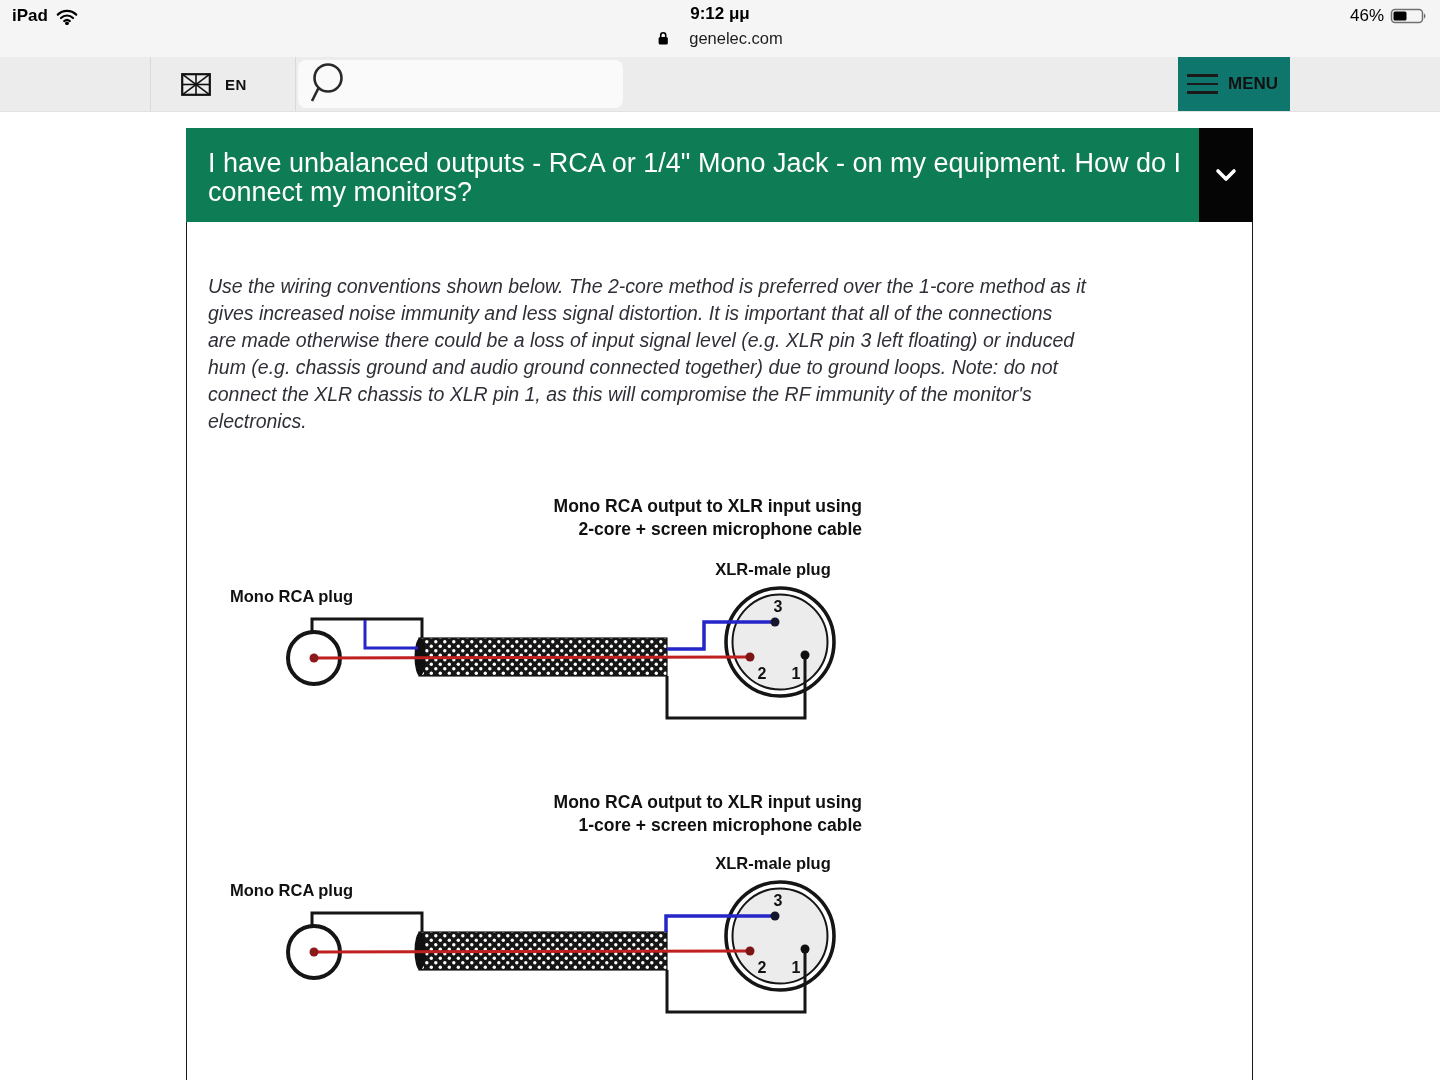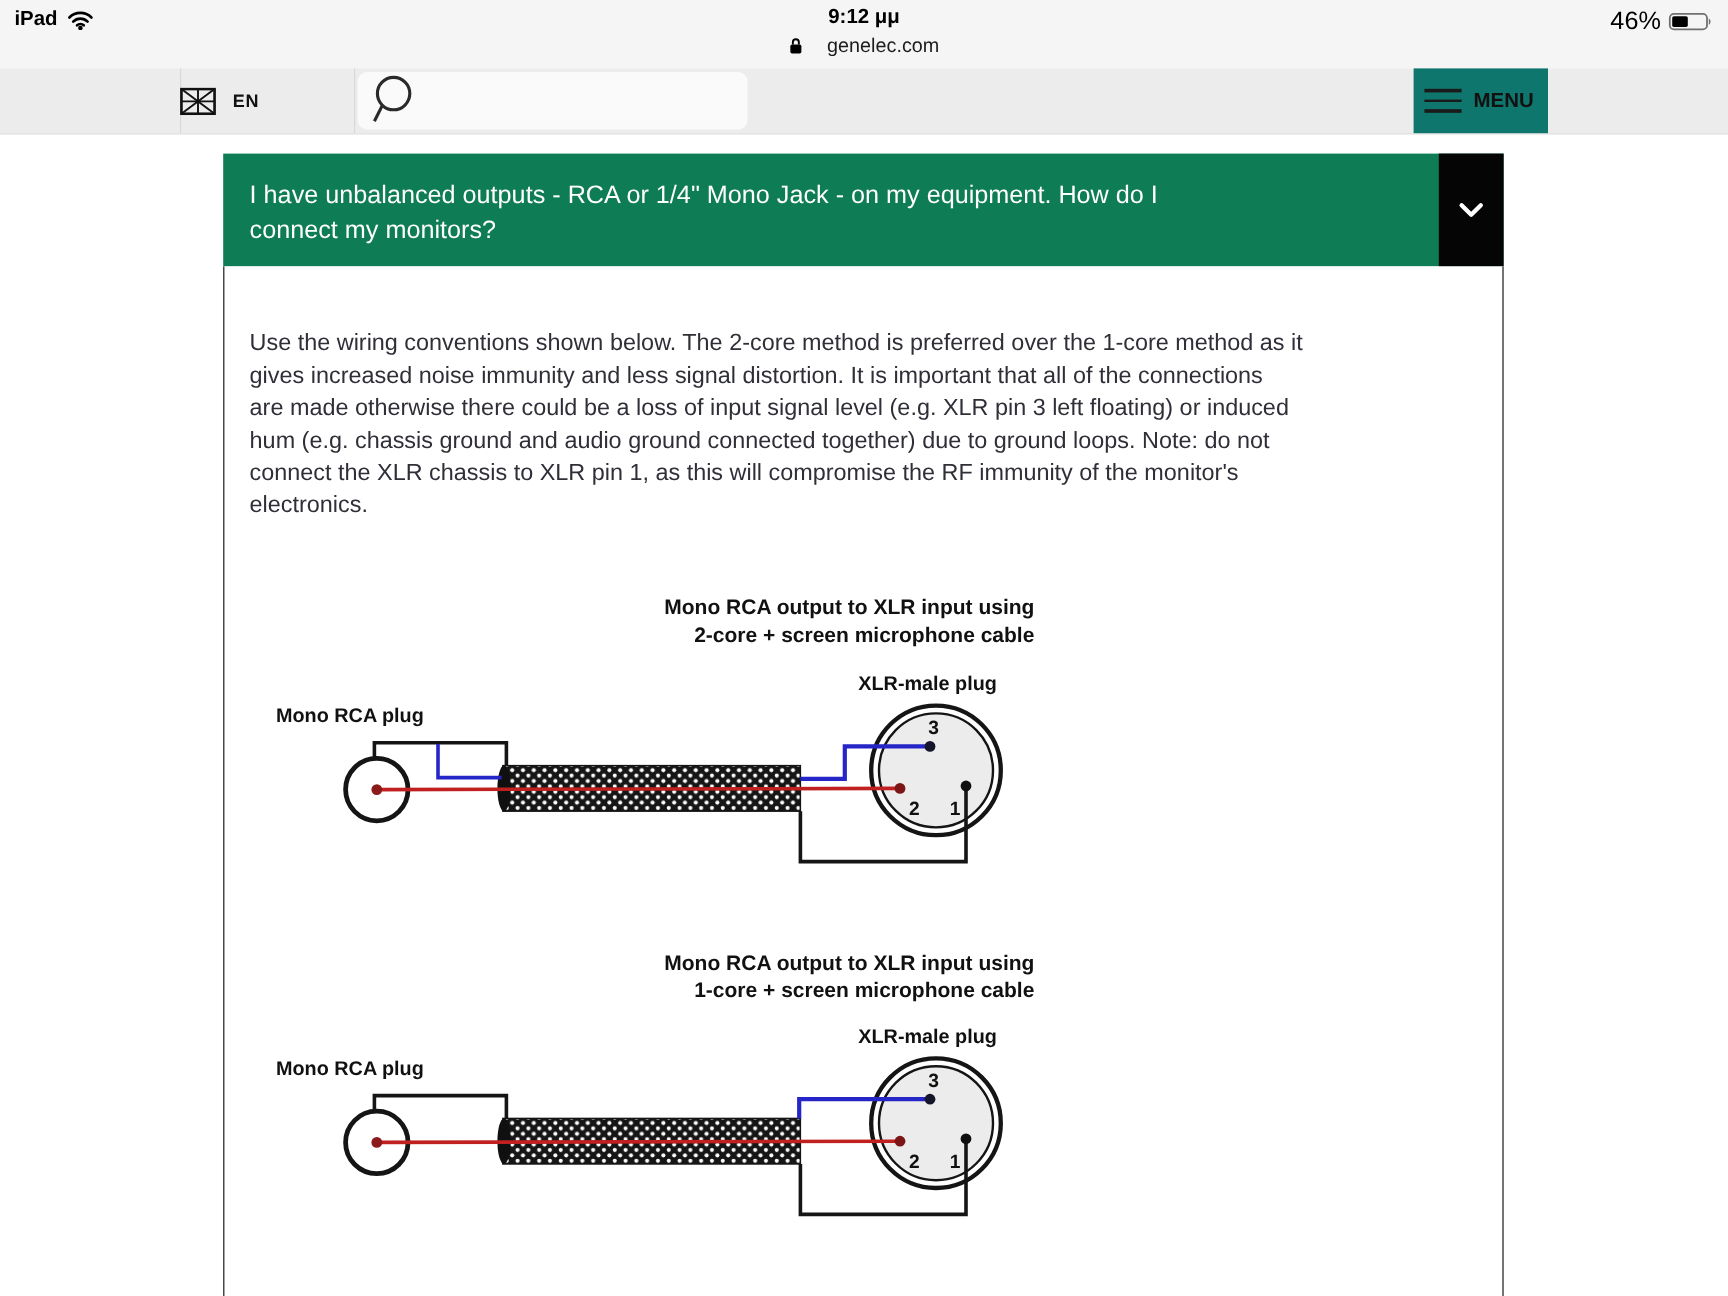--- a/index.html
+++ b/index.html
@@ -8,49 +8,49 @@
 
   
   .status-bar{position:absolute;left:0;top:0;width:1440px;height:57px;background:#f5f5f6;}
   .sb-left{position:absolute;left:12px;top:6px;display:flex;align-items:center;gap:8px;font-weight:bold;}
   .sb-device{font-size:17px;color:#000;}
   .sb-center-time{position:absolute;left:50%;top:4px;transform:translateX(-50%);
                   font-size:17px;font-weight:bold;color:#000;}
   .sb-center-url{position:absolute;left:50%;top:29px;transform:translateX(-50%);
                  display:flex;align-items:center;gap:20px;font-size:16.5px;color:#1c1c1c;}
   .sb-right{position:absolute;right:10px;top:6px;display:flex;align-items:center;gap:6px;}
-  .sb-batt-pct{font-size:21px;color:#000;}
+  .sb-batt-pct{font-size:17px;color:#000;}
 
   
   .navbar{position:absolute;left:0;top:57px;width:1440px;height:54px;background:#ececec;
           border-bottom:1px solid #e2e2e2;}
   .nav-divider{position:absolute;top:0;width:1px;height:54px;background:#d9d9d9;}
   .lang-switch{position:absolute;left:150px;top:0;width:145px;height:54px;display:flex;
-               align-items:center;gap:14px;box-sizing:border-box;}
+               align-items:center;gap:14px;padding-left:31px;box-sizing:border-box;}
   .lang-code{font-size:15px;font-weight:bold;letter-spacing:.5px;color:#111;}
   .search-bar{position:absolute;left:298px;top:3px;width:325px;height:48px;background:#fafafa;
               border-radius:8px;display:flex;align-items:center;padding-left:10px;box-sizing:border-box;}
   .menu-button{position:absolute;left:1178px;top:0;width:112px;height:54px;background:#0f766e;
                display:flex;align-items:center;gap:10px;padding-left:9px;box-sizing:border-box;}
   .menu-label{font-size:17px;font-weight:bold;color:#111;}
   .hamburger{display:flex;flex-direction:column;gap:6px;}
   .hamburger span{display:block;width:31px;height:2.5px;background:#1a1a1a;}
 
   
   .card{position:absolute;left:186px;top:128px;width:1067px;height:952px;}
   .accordion-header{position:relative;width:1067px;height:94px;background:#0e7c54;box-sizing:border-box;
                     padding:21px 70px 0 22px;}
-  .accordion-line{font-size:21px;line-height:28.5px;color:#ffffff;white-space:nowrap;}
+  .accordion-line{font-size:27px;line-height:28.5px;color:#ffffff;white-space:nowrap;}
   .accordion-toggle{position:absolute;right:0;top:0;width:54px;height:94px;background:#050505;
                     display:flex;align-items:center;justify-content:center;}
   .card-body{position:absolute;left:0;top:94px;width:1067px;height:858px;background:#ffffff;
              border-left:1px solid #1a1a1a;border-right:1px solid #1a1a1a;box-sizing:border-box;
              padding-left:21px;overflow:hidden;}
   .paragraph{margin-top:51px;}
-  .para-line{font-size:19.5px;line-height:27px;color:#2f2f38;white-space:nowrap;}
+  .para-line{font-size:19.5px;line-height:27px;color:#2f2f38;white-space:nowrap;font-style:italic;}
   .diagram-title{width:640px;margin-left:14px;text-align:right;font-size:17.5px;font-weight:bold;
                  line-height:23px;color:#111;}
   .diagram-title.first{margin-top:60px;}
   .diagram-title.second{margin-top:36px;}
   .diagram-svg{display:block;width:640px;height:210px;margin-left:14px;}
   .svg1{margin-top:4px;}
   .svg2{margin-top:2px;}
   .dlabel{font-size:16.5px;font-weight:bold;fill:#111;font-family:"Liberation Sans",sans-serif;}
   .dpin{font-size:16px;font-weight:bold;fill:#111;text-anchor:middle;font-family:"Liberation Sans",sans-serif;}
 </style>

